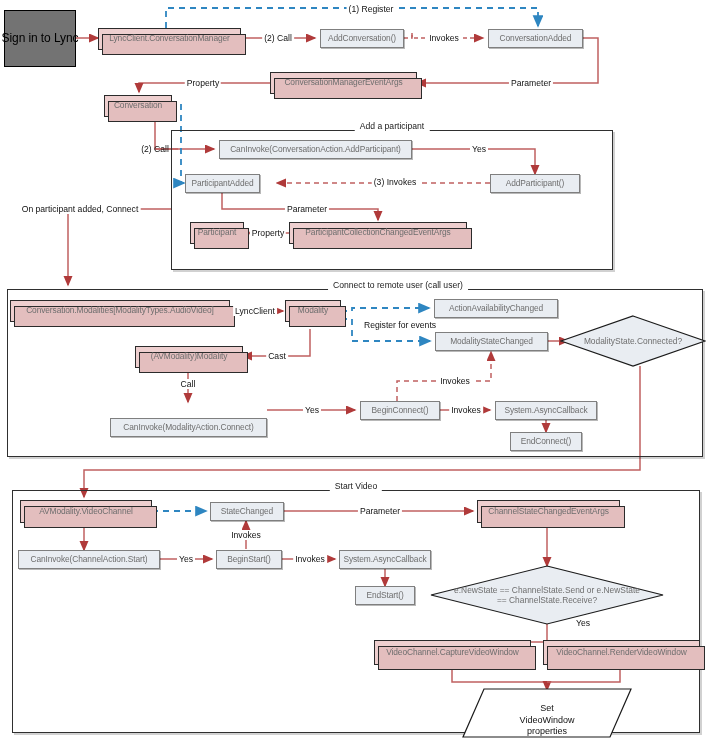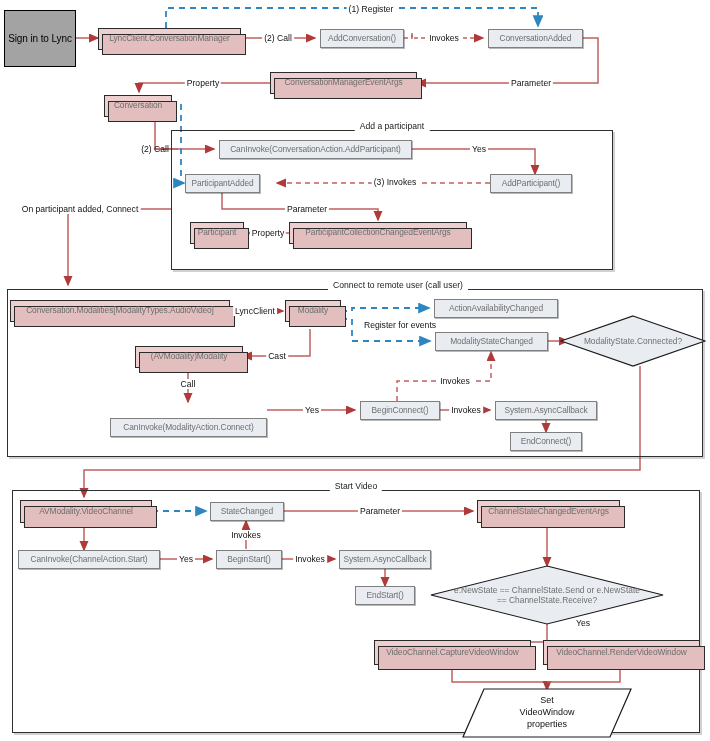--- a/index.html
+++ b/index.html
@@ -33,24 +33,24 @@
     line-height:1.1;
     font-size:8.4px;
     color:#6e6e6e;
     letter-spacing:-0.1px;
     white-space:nowrap;
     z-index:4;
   }
 
   
   .term{
-    background:#a3a3a3;
+    background:#737373;
     border:1px solid #000000;
     color:#000000;
-    font-size:10px;
+    font-size:12px;
     text-align:right;
   }
 
   
   .flat{
     background:#e9edf2;
     border:1px solid #7f7f7f;
     box-shadow:1px 1px 0 rgba(0,0,0,0.28);
   }
 
@@ -119,21 +119,21 @@
     line-height:1.25;
     white-space:nowrap;
   }
   .diamond svg{position:absolute;left:0;top:0;}
 
   
   .para{
     position:absolute;
     z-index:4;
     display:flex;
-    align-items:center;
+    align-items:flex-end;
     justify-content:center;
   }
   .para .ptext{
     position:relative;z-index:2;text-align:center;
     font-size:9px;color:#111111;line-height:1.3;
   }
   .para svg{position:absolute;left:0;top:0;}
 </style>
 </head>
 <body>
@@ -257,21 +257,21 @@
 
   <div class="elabel" style="left:531px;top:83px;">Parameter</div>
   <div class="elabel" style="left:203px;top:83px;">Property</div>
 
   <div class="node obj" style="left:104px;top:95px;width:68px;height:22px;">Conversation</div>
 
   <div class="elabel nobg" style="left:155px;top:149px;">(2) Call</div>
 
   <div class="node flat" style="left:219px;top:140px;width:193px;height:19px;">CanInvoke(ConversationAction.AddParticipant)</div>
 
-  <div class="node flat" style="left:490px;top:174px;width:82px;height:19px;">AddParticipant()</div>
+  <div class="node flat" style="left:490px;top:174px;width:90px;height:19px;">AddParticipant()</div>
 
   <div class="node flat" style="left:185px;top:174px;width:75px;height:19px;">ParticipantAdded</div>
 
   <div class="node obj" style="left:190px;top:222px;width:54px;height:22px;">Participant</div>
 
   <div class="node obj" style="left:289px;top:222px;width:178px;height:22px;">ParticipantCollectionChangedEventArgs</div>
 
   <div class="elabel" style="left:479px;top:149px;">Yes</div>
   <div class="elabel" style="left:383px;top:182px;margin-left:12px;">(3) Invokes</div>
   <div class="elabel" style="left:307px;top:209px;">Parameter</div>

